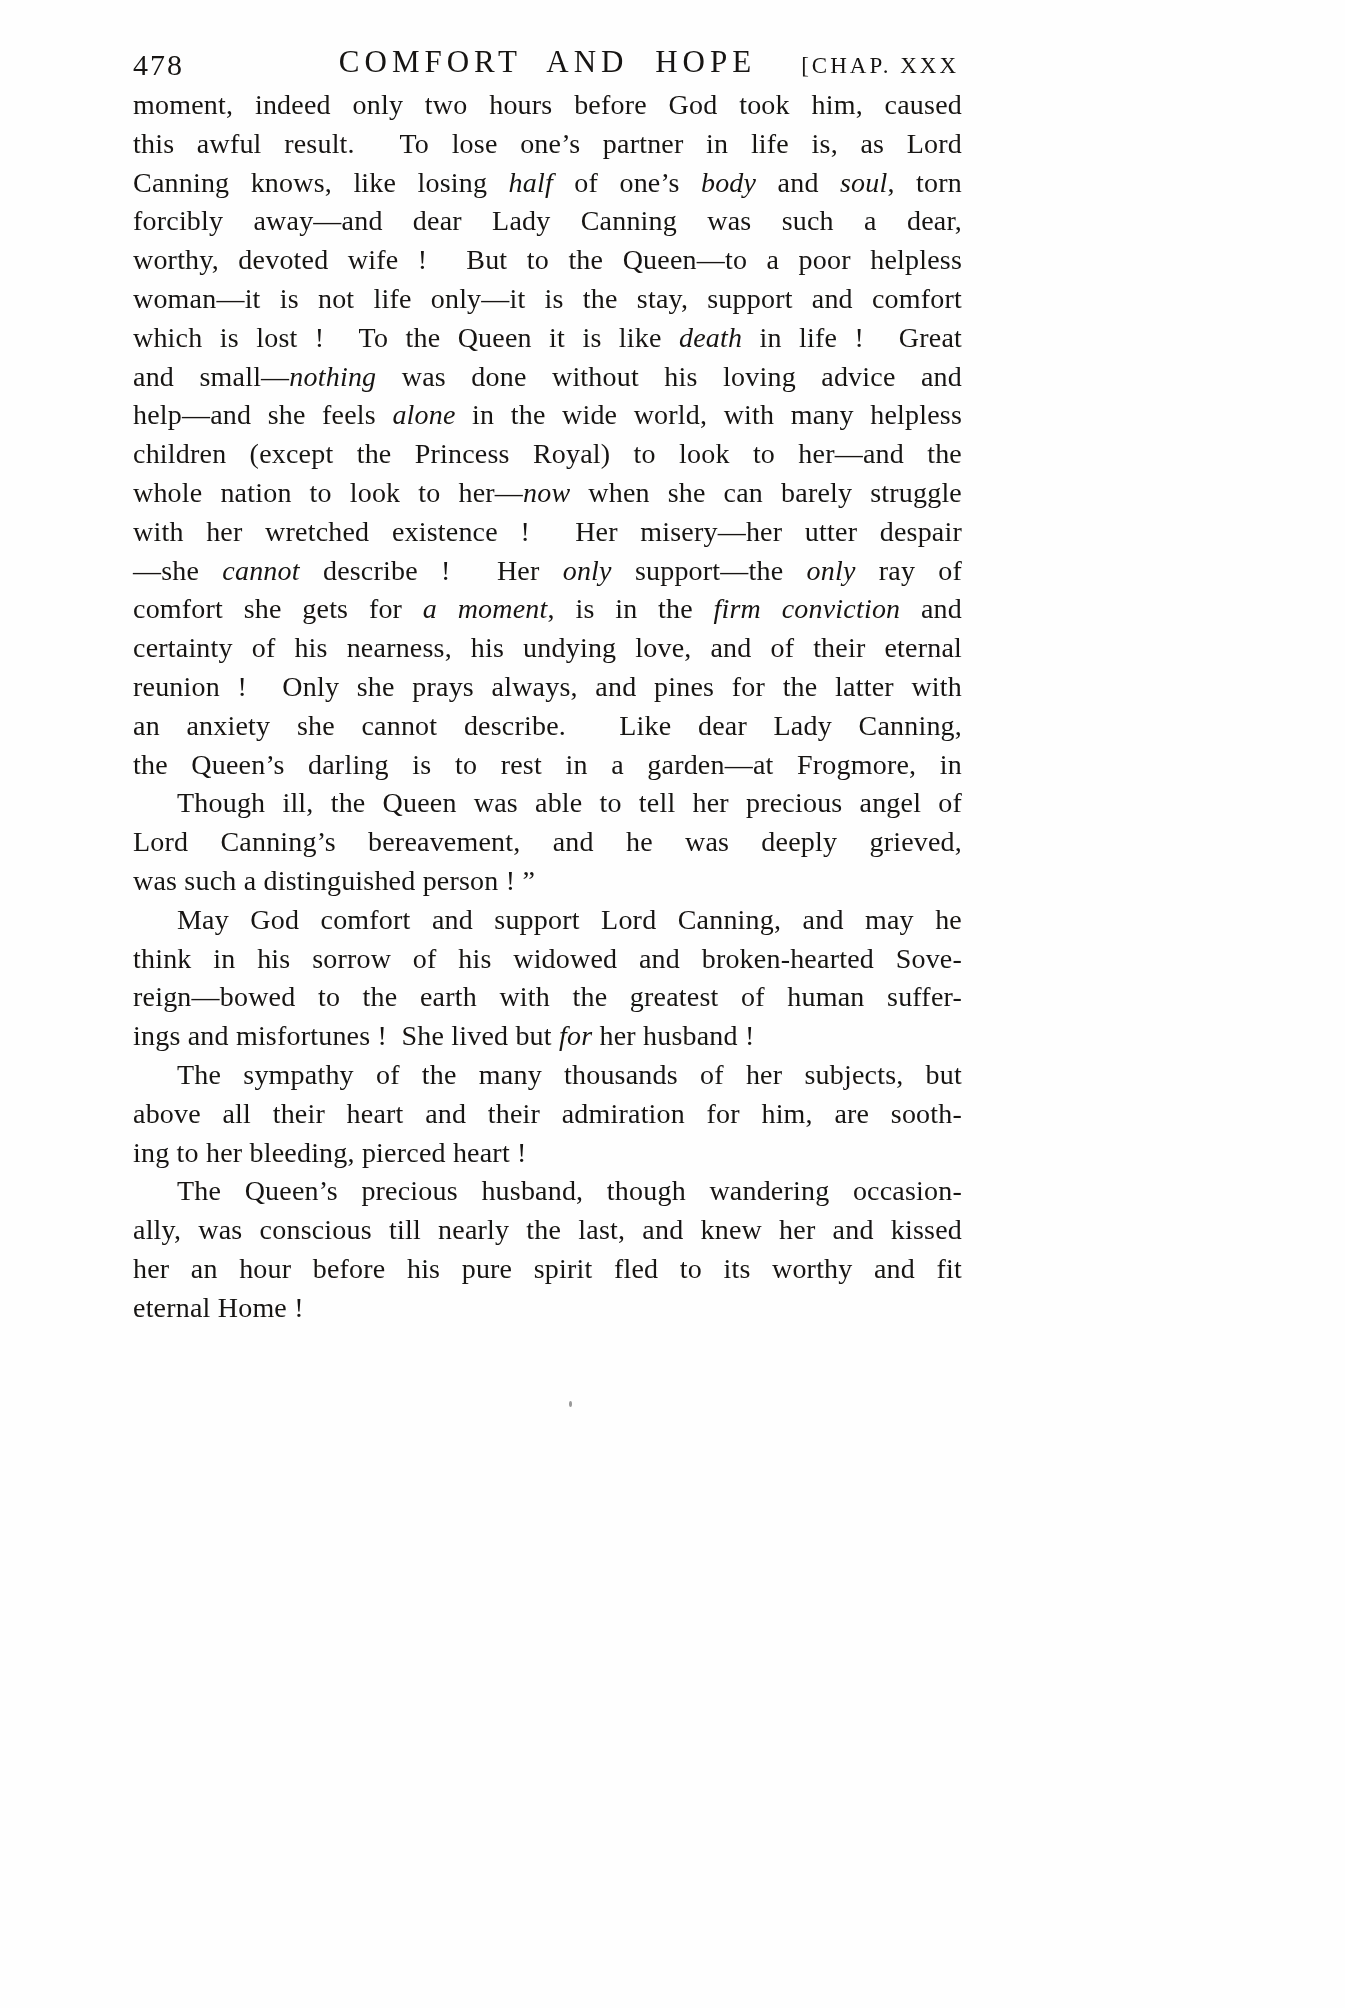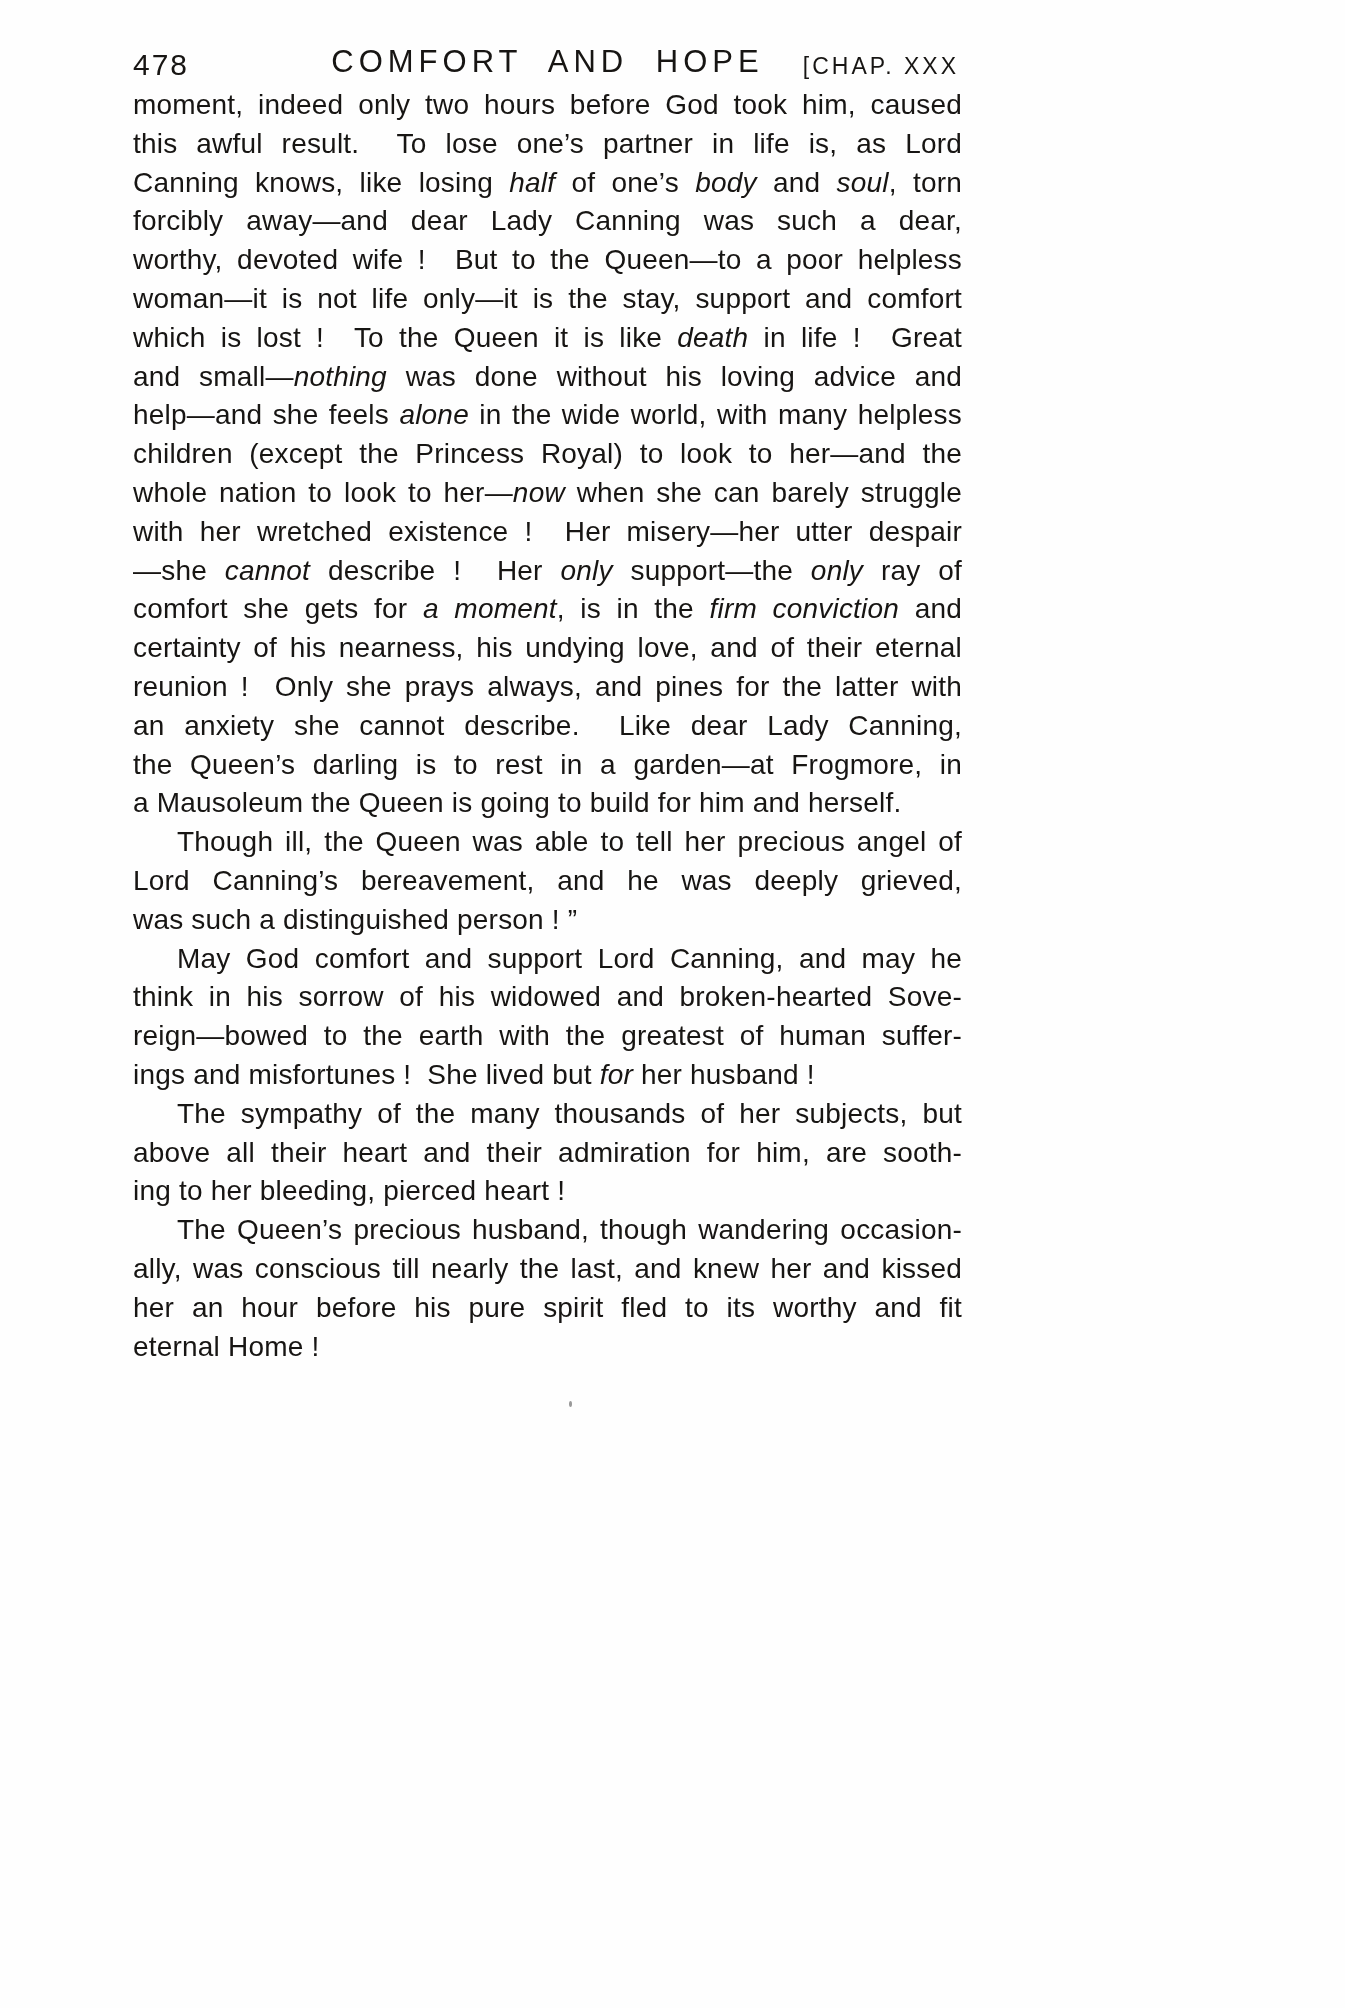--- a/index.html
+++ b/index.html
@@ -1,21 +1,21 @@
 <!DOCTYPE html>
 <html><head>
 <meta charset="utf-8">
 <style>
   html, body { margin: 0; padding: 0; background: #ffffff; }
   .page {
     position: relative;
     width: 1345px;
     height: 2008px;
     background: #fefefe;
-    font-family: Liberation Sans, sans-serif;
+    font-family: Liberation Serif, serif;
     color: #171513;
     overflow: hidden;
   }
   .running-head {
     position: absolute;
     top: 44px;
     left: 133px;
     width: 829px;
     height: 40px;
   }
@@ -92,21 +92,20 @@
       <div class="line"><span>help—and she feels </span><em>alone</em><span> in the wide world, with many helpless</span></div>
       <div class="line"><span>children (except the Princess Royal) to look to her—and the</span></div>
       <div class="line"><span>whole nation to look to her—</span><em>now</em><span> when she can barely struggle</span></div>
       <div class="line"><span>with her wretched existence&nbsp;!&nbsp; Her misery—her utter despair</span></div>
       <div class="line"><span>—she </span><em>cannot</em><span> describe&nbsp;!&nbsp; Her </span><em>only</em><span> support—the </span><em>only</em><span> ray of</span></div>
       <div class="line"><span>comfort she gets for </span><em>a moment</em><span>, is in the </span><em>firm conviction</em><span> and</span></div>
       <div class="line"><span>certainty of his nearness, his undying love, and of their eternal</span></div>
       <div class="line"><span>reunion&nbsp;!&nbsp; Only she prays always, and pines for the latter with</span></div>
       <div class="line"><span>an anxiety she cannot describe.&nbsp; Like dear Lady Canning,</span></div>
       <div class="line"><span>the Queen’s darling is to rest in a garden—at Frogmore, in</span></div>
-      <div class="line end"><span>a Mausoleum the Queen is going to build for him and herself.</span></div>
       <div class="line indent"><span>Though ill, the Queen was able to tell her precious angel of</span></div>
       <div class="line"><span>Lord Canning’s bereavement, and he was deeply grieved,</span></div>
       <div class="line end"><span>was such a distinguished person&nbsp;!&nbsp;”</span></div>
       <div class="line indent"><span>May God comfort and support Lord Canning, and may he</span></div>
       <div class="line"><span>think in his sorrow of his widowed and broken-hearted Sove-</span></div>
       <div class="line"><span>reign—bowed to the earth with the greatest of human suffer-</span></div>
       <div class="line end"><span>ings and misfortunes&nbsp;!&nbsp; She lived but </span><em>for</em><span> her husband&nbsp;!</span></div>
       <div class="line indent"><span>The sympathy of the many thousands of her subjects, but</span></div>
       <div class="line"><span>above all their heart and their admiration for him, are sooth-</span></div>
       <div class="line end"><span>ing to her bleeding, pierced heart&nbsp;!</span></div>

